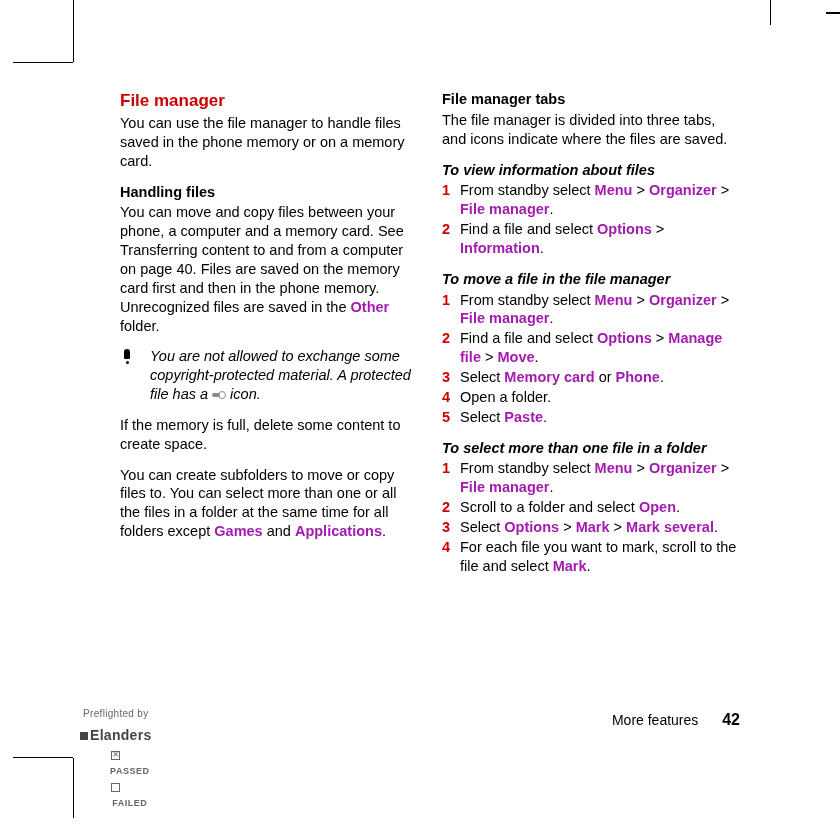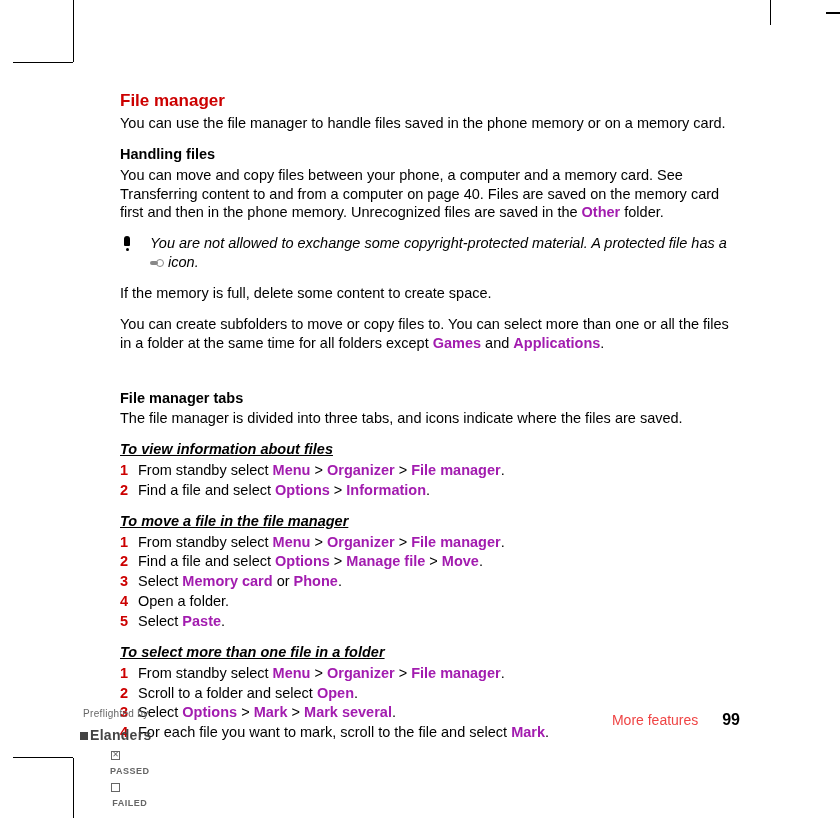--- a/index.html
+++ b/index.html
@@ -20,27 +20,26 @@
   .tick-tr { position: absolute; top: 0; left: 770px; width: 1px; height: 25px; background:#000;}
   .tick-tr2 { position: absolute; top: 12px; left: 826px; width: 14px; height: 2px; background:#000;}
 
   .page {
     position: absolute;
     top: 90px;
     left: 120px;
     width: 620px;
     display: flex;
     gap: 24px;
-    flex-direction: column;
   }
   .col { flex: 1; }
   h2.red { color: #c00; font-size: 17px; font-weight: bold; margin-bottom: 2px; }
   .para { margin-bottom: 12px; }
   .bold { font-weight: bold; margin-bottom: 2px; }
-  .bold-italic { font-weight: bold; font-style: italic; margin-bottom: 2px; text-decoration: underline; }
+  .bold-italic { font-weight: bold; font-style: italic; margin-bottom: 2px; }
   .red-inline { color: #a21caf; font-weight: bold; }
   .italic { }
 
   .note {
     display: flex;
     gap: 16px;
     font-style: italic;
     margin-bottom: 12px;
     align-items: flex-start;
   }
@@ -75,21 +74,21 @@
   ol.steps li { display: flex; margin-bottom: 1px; }
   ol.steps li .num { color: #c00; font-weight: bold; width: 18px; flex-shrink: 0; margin-left: -18px; text-align: left; }
   ol.steps { padding-left: 18px; }
 
   .footer-right {
     position: absolute;
     top: 710px;
     right: 100px;
     font-size: 14px;
   }
-  .footer-right .section { color: #ef4444; margin-right: 20px; text-align: center; }
+  .footer-right .section { color: #000000; margin-right: 20px; text-align: center; }
   .footer-right .pagenum { font-weight: bold; font-size: 16px; }
 
   .preflight {
     position: absolute;
     bottom: 30px;
     left: 80px;
     font-family: Arial, sans-serif;
     font-size: 10px;
     letter-spacing: 0.3px;
     color: #666;
@@ -200,21 +199,21 @@
         <li>
           <span class="num">4</span>
           <span>For each file you want to mark, scroll to the file and select <span class="red-inline">Mark</span>.</span>
         </li>
       </ol>
   </div>
 </div>
 
 <div class="footer-right">
   <span class="section">More features</span>
-  <span class="pagenum">99</span>
+  <span class="pagenum">42</span>
 </div>
 
 <div class="preflight">
   <span>Preflighted by</span>
   <span class="company">
     <span class="sq"></span>
     <span>Elanders</span>
   </span>
   <span class="checkbox checked"></span>
   <span class="lbl">PASSED</span>

